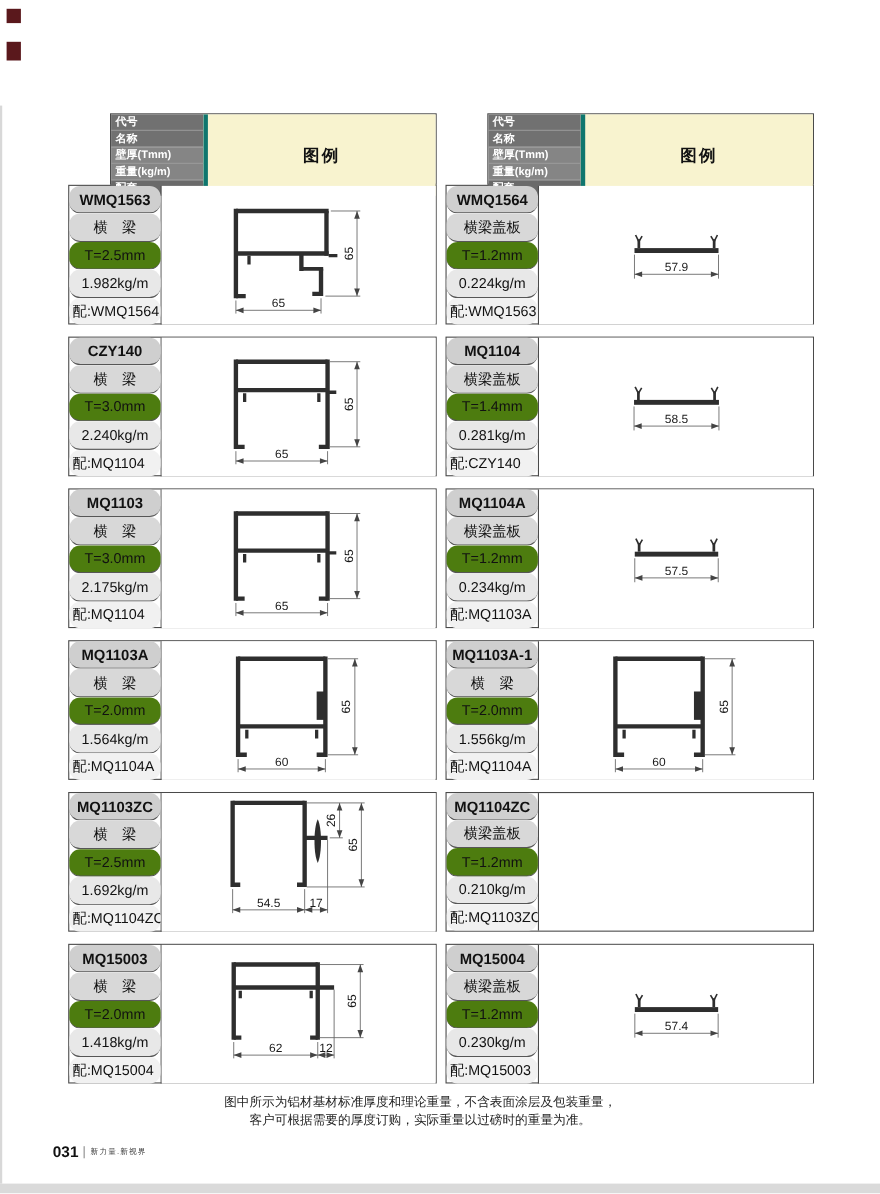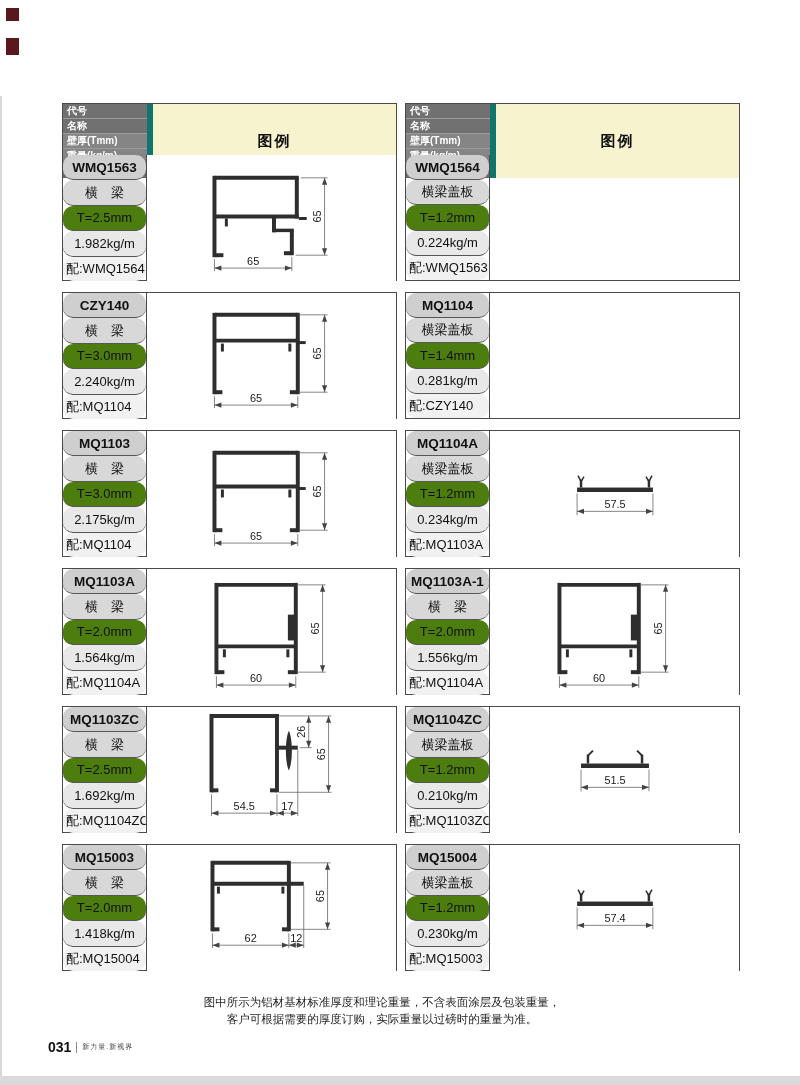--- a/index.html
+++ b/index.html
@@ -10,35 +10,35 @@
   .mark{position:absolute;background:#5a181c;}
   .mark1{left:6px;top:8px;width:13px;height:13px;}
   .mark2{left:6px;top:38px;width:13px;height:17px;}
   .edge-left{position:absolute;left:0;top:96px;width:2px;height:980px;background:#d8d8d8;}
   .edge-bottom{position:absolute;left:0;top:1076px;width:800px;height:9px;background:#dadada;}
 
   #tables{position:absolute;left:62px;top:103px;display:flex;gap:8px;}
   .ptable{width:335px;}
 
   .phead{
-    display:grid;grid-template-columns:84px 1fr;height:51px;
-    box-sizing:border-box;border:1px solid #4a4a4a;
+    display:grid;grid-template-columns:84px 1fr;height:65px;
+    box-sizing:border-box;border:1px solid #4a4a4a;margin-left:38px;
   }
   .phead-labels{display:flex;flex-direction:column;}
   .phead-label{
     flex:1;display:flex;align-items:center;padding-left:4px;
     font-size:10px;font-weight:bold;color:#ffffff;
     border-bottom:1px solid #9b9b9b;box-sizing:border-box;white-space:nowrap;
   }
   .phead-label:last-child{border-bottom:none;}
   .h0,.h1{background:#717171;}
   .h2,.h3{background:#858585;}
   .h4{background:#6a6a6a;}
   .legend-cell{
-    border-left:6px solid #0f766e;background:#f8f3cf;
+    border-left:4px solid #0f766e;background:#f8f3cf;
     display:flex;align-items:center;justify-content:center;
     font-size:15px;font-weight:bold;color:#111;letter-spacing:2px;
   }
 
   .section{
     display:grid;grid-template-columns:84px 1fr;height:127px;
     box-sizing:border-box;border:1px solid #4a4a4a;margin-top:11px;
   }
   .section.first{margin-top:0;}
   .sec-labels{display:flex;flex-direction:column;border-right:1px solid #4a4a4a;}
@@ -318,28 +318,62 @@
         <div class="legend-cell">图例</div>
       </div>
       <div class="section first">
         <div class="sec-labels">
           <div class="sec-row code">WMQ1564</div>
           <div class="sec-row name">横梁盖板</div>
           <div class="sec-row th">T=1.2mm</div>
           <div class="sec-row wt">0.224kg/m</div>
           <div class="sec-row pair">配:WMQ1563</div>
         </div>
+        <div class="diagram">
+          <svg viewBox="0 0 251 127" width="100%" height="100%" font-family="Liberation Sans, sans-serif">
+            <rect x="87.4965" y="57" width="77.007" height="4.5" fill="#2e2e2e"></rect>
+            <line x1="91.4965" y1="57" x2="91.4965" y2="49" stroke="#2e2e2e" stroke-width="2.5"></line>
+            <line x1="91.4965" y1="51" x2="88.4965" y2="45" stroke="#2e2e2e" stroke-width="1.5"></line>
+            <line x1="91.4965" y1="51" x2="94.4965" y2="46" stroke="#2e2e2e" stroke-width="1.5"></line>
+            <line x1="160.5035" y1="57" x2="160.5035" y2="49" stroke="#2e2e2e" stroke-width="2.5"></line>
+            <line x1="160.5035" y1="51" x2="163.5035" y2="45" stroke="#2e2e2e" stroke-width="1.5"></line>
+            <line x1="160.5035" y1="51" x2="157.5035" y2="46" stroke="#2e2e2e" stroke-width="1.5"></line>
+            <line x1="87.4965" y1="63" x2="87.4965" y2="85" stroke="#666666" stroke-width="0.8"></line>
+            <line x1="164.5035" y1="63" x2="164.5035" y2="85" stroke="#666666" stroke-width="0.8"></line>
+            <line x1="87.4965" y1="81" x2="164.5035" y2="81" stroke="#666666" stroke-width="0.8"></line>
+            <path d="M87.4965,81 L94.4965,78.4 L94.4965,83.6 Z" fill="#444"></path>
+            <path d="M164.5035,81 L157.5035,78.4 L157.5035,83.6 Z" fill="#444"></path>
+            <text x="126" y="78" text-anchor="middle" font-size="11" fill="#1a1a1a">57.9</text>
+          </svg>
+        </div>
       </div>
       <div class="section">
         <div class="sec-labels">
           <div class="sec-row code">MQ1104</div>
           <div class="sec-row name">横梁盖板</div>
           <div class="sec-row th">T=1.4mm</div>
           <div class="sec-row wt">0.281kg/m</div>
           <div class="sec-row pair">配:CZY140</div>
+        </div>
+        <div class="diagram">
+          <svg viewBox="0 0 251 127" width="100%" height="100%" font-family="Liberation Sans, sans-serif">
+            <rect x="87.0975" y="57" width="77.805" height="4.5" fill="#2e2e2e"></rect>
+            <line x1="91.0975" y1="57" x2="91.0975" y2="49" stroke="#2e2e2e" stroke-width="2.5"></line>
+            <line x1="91.0975" y1="51" x2="88.0975" y2="45" stroke="#2e2e2e" stroke-width="1.5"></line>
+            <line x1="91.0975" y1="51" x2="94.0975" y2="46" stroke="#2e2e2e" stroke-width="1.5"></line>
+            <line x1="160.9025" y1="57" x2="160.9025" y2="49" stroke="#2e2e2e" stroke-width="2.5"></line>
+            <line x1="160.9025" y1="51" x2="163.9025" y2="45" stroke="#2e2e2e" stroke-width="1.5"></line>
+            <line x1="160.9025" y1="51" x2="157.9025" y2="46" stroke="#2e2e2e" stroke-width="1.5"></line>
+            <line x1="87.0975" y1="63" x2="87.0975" y2="85" stroke="#666666" stroke-width="0.8"></line>
+            <line x1="164.9025" y1="63" x2="164.9025" y2="85" stroke="#666666" stroke-width="0.8"></line>
+            <line x1="87.0975" y1="81" x2="164.9025" y2="81" stroke="#666666" stroke-width="0.8"></line>
+            <path d="M87.0975,81 L94.0975,78.4 L94.0975,83.6 Z" fill="#444"></path>
+            <path d="M164.9025,81 L157.9025,78.4 L157.9025,83.6 Z" fill="#444"></path>
+            <text x="126" y="78" text-anchor="middle" font-size="11" fill="#1a1a1a">58.5</text>
+          </svg>
         </div>
       </div>
       <div class="section">
         <div class="sec-labels">
           <div class="sec-row code">MQ1104A</div>
           <div class="sec-row name">横梁盖板</div>
           <div class="sec-row th">T=1.2mm</div>
           <div class="sec-row wt">0.234kg/m</div>
           <div class="sec-row pair">配:MQ1103A</div>
         </div>
@@ -396,35 +430,20 @@
         </div>
       </div>
       <div class="section">
         <div class="sec-labels">
           <div class="sec-row code">MQ1104ZC</div>
           <div class="sec-row name">横梁盖板</div>
           <div class="sec-row th">T=1.2mm</div>
           <div class="sec-row wt">0.210kg/m</div>
           <div class="sec-row pair">配:MQ1103ZC</div>
         </div>
-        <div class="diagram">
-          <svg viewBox="0 0 251 127" width="100%" height="100%" font-family="Liberation Sans, sans-serif">
-            <rect x="91.7525" y="57" width="68.495" height="4.5" fill="#2e2e2e"></rect>
-            <line x1="98.7525" y1="57" x2="98.7525" y2="48" stroke="#2e2e2e" stroke-width="2.5"></line>
-            <line x1="98.7525" y1="49" x2="103.7525" y2="44" stroke="#2e2e2e" stroke-width="2"></line>
-            <line x1="153.2475" y1="57" x2="153.2475" y2="48" stroke="#2e2e2e" stroke-width="2.5"></line>
-            <line x1="153.2475" y1="49" x2="148.2475" y2="44" stroke="#2e2e2e" stroke-width="2"></line>
-            <line x1="91.7525" y1="63" x2="91.7525" y2="85" stroke="#666666" stroke-width="0.8"></line>
-            <line x1="160.2475" y1="63" x2="160.2475" y2="85" stroke="#666666" stroke-width="0.8"></line>
-            <line x1="91.7525" y1="81" x2="160.2475" y2="81" stroke="#666666" stroke-width="0.8"></line>
-            <path d="M91.7525,81 L98.7525,78.4 L98.7525,83.6 Z" fill="#444"></path>
-            <path d="M160.2475,81 L153.2475,78.4 L153.2475,83.6 Z" fill="#444"></path>
-            <text x="126" y="78" text-anchor="middle" font-size="11" fill="#1a1a1a">51.5</text>
-          </svg>
-        </div>
       </div>
       <div class="section">
         <div class="sec-labels">
           <div class="sec-row code">MQ15004</div>
           <div class="sec-row name">横梁盖板</div>
           <div class="sec-row th">T=1.2mm</div>
           <div class="sec-row wt">0.230kg/m</div>
           <div class="sec-row pair">配:MQ15003</div>
         </div>
         <div class="diagram">

